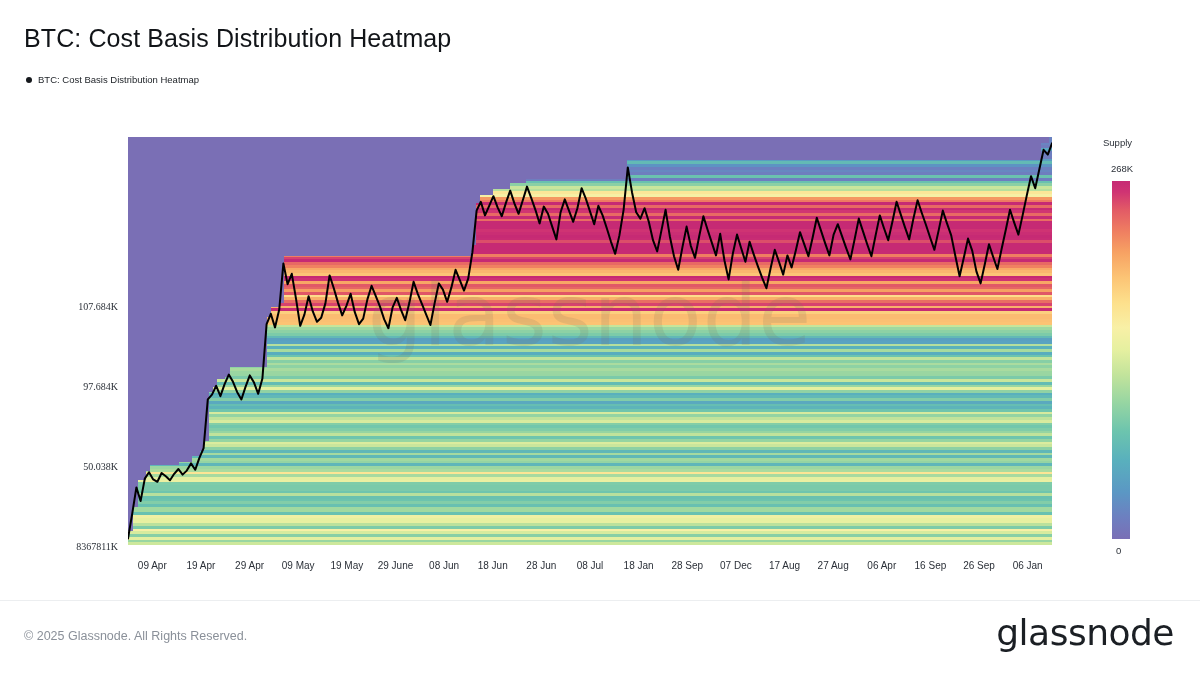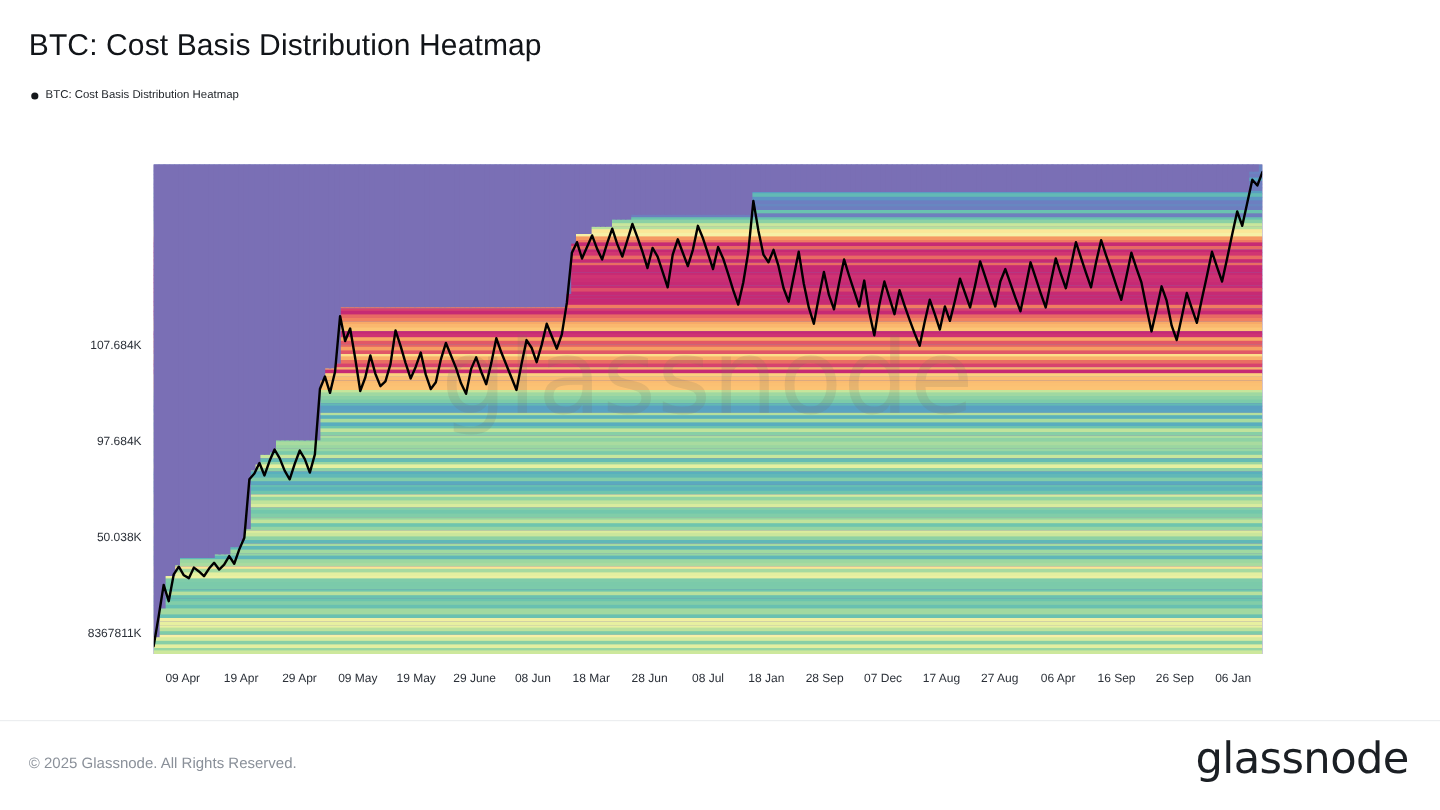--- a/index.html
+++ b/index.html
@@ -52,21 +52,21 @@
   }
 
   
   .price-svg{position:absolute;inset:0;width:100%;height:100%;}
 
   
   .ylab{
     position:absolute;right:0;transform:translateY(-50%);
     font-size:10px;color:#2b3038;white-space:nowrap;text-align:right;
   }
-  .yaxis{position:absolute;left:18px;top:133px;width:100px;height:408px;}
+  .yaxis{position:absolute;left:18px;top:151px;width:100px;height:408px;font-family:Liberation Serif, serif;}
   .xaxis{position:absolute;left:128px;top:560px;width:924px;height:18px;}
   .xlab{
     position:absolute;transform:translateX(-50%);
     font-size:10px;color:#2b3038;white-space:nowrap;
   }
 
   
   .cbar-wrap{position:absolute;left:1103px;top:137px;width:90px;height:430px;}
   .cbar-title{
     position:absolute;left:0;top:0;font-size:9.5px;color:#2b3038;white-space:nowrap;
@@ -517,32 +517,38 @@
     </div>
 
   <div class="xaxis" id="xaxis">
       <div class="xlab" style="left: 24.3158px;">09 Apr</div>
       <div class="xlab" style="left: 72.9474px;">19 Apr</div>
       <div class="xlab" style="left: 121.579px;">29 Apr</div>
       <div class="xlab" style="left: 170.211px;">09 May</div>
       <div class="xlab" style="left: 218.842px;">19 May</div>
       <div class="xlab" style="left: 267.474px;">29 June</div>
       <div class="xlab" style="left: 316.105px;">08 Jun</div>
-      <div class="xlab" style="left: 364.737px;">18 Mar</div>
+      <div class="xlab" style="left: 364.737px;">18 Jun</div>
       <div class="xlab" style="left: 413.368px;">28 Jun</div>
       <div class="xlab" style="left: 462px;">08 Jul</div>
       <div class="xlab" style="left: 510.632px;">18 Jan</div>
       <div class="xlab" style="left: 559.263px;">28 Sep</div>
       <div class="xlab" style="left: 607.895px;">07 Dec</div>
       <div class="xlab" style="left: 656.526px;">17 Aug</div>
       <div class="xlab" style="left: 705.158px;">27 Aug</div>
       <div class="xlab" style="left: 753.789px;">06 Apr</div>
       <div class="xlab" style="left: 802.421px;">16 Sep</div>
       <div class="xlab" style="left: 851.053px;">26 Sep</div>
       <div class="xlab" style="left: 899.684px;">06 Jan</div>
     </div>
 
+  <div class="cbar-wrap">
+    <div class="cbar-title">Supply</div>
+    <div class="cbar-max">268K</div>
+    <div class="cbar"></div>
+    <div class="cbar-min">0</div>
+  </div>
 
   <div class="footer-rule"></div>
   <div class="copyright">© 2025 Glassnode. All Rights Reserved.</div>
   <div class="brand">glassnode</div>
 
 </div>
 
 </body></html>

